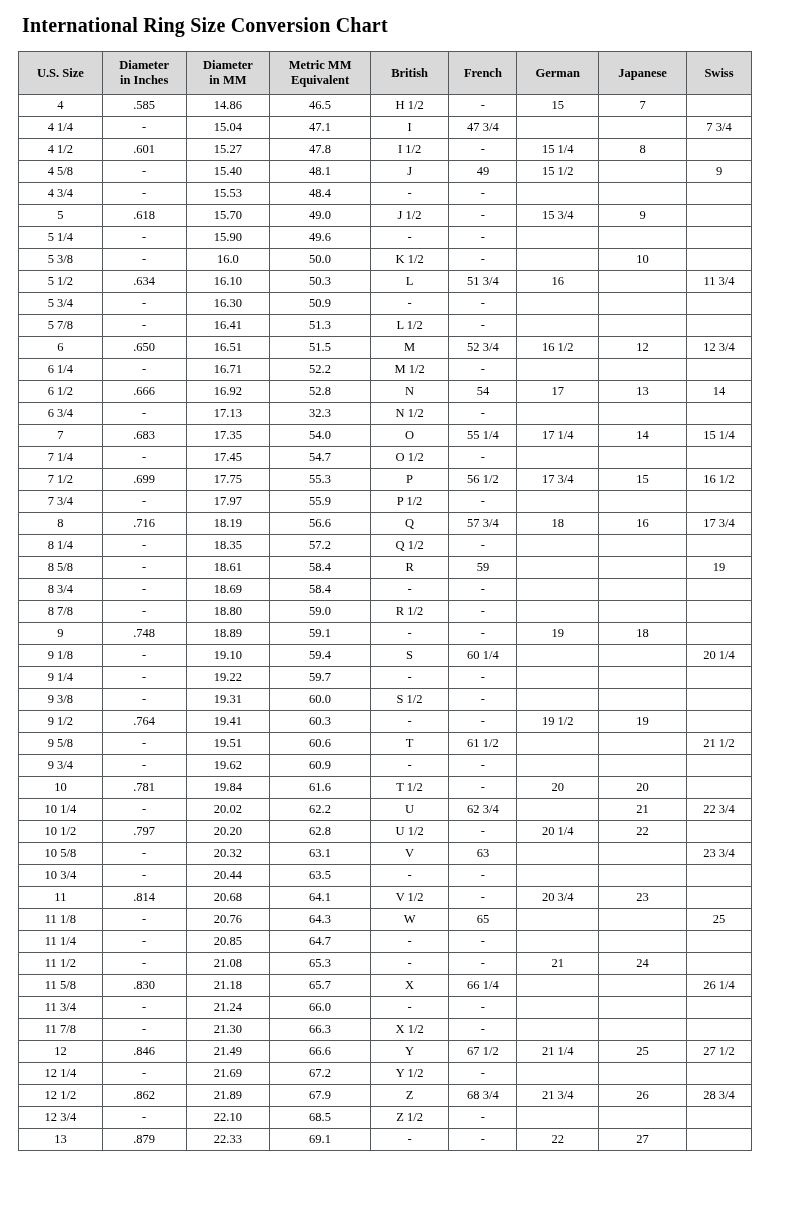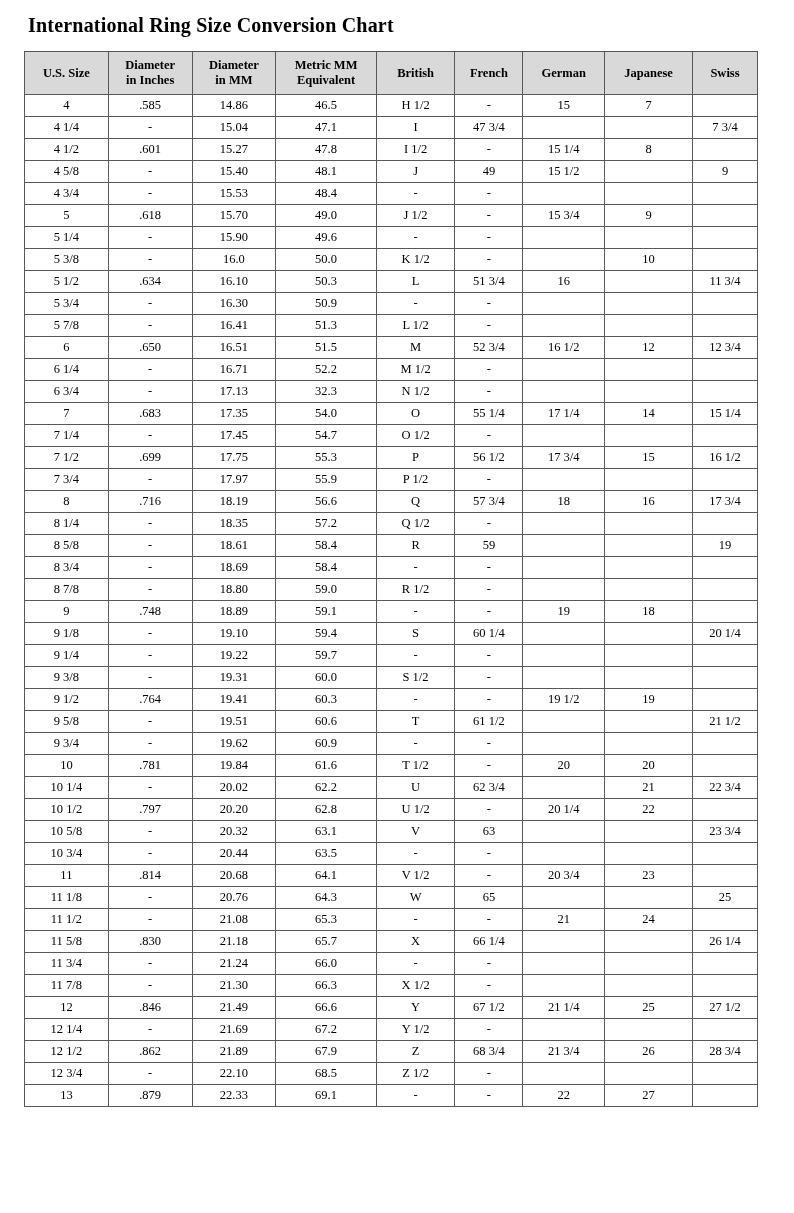--- a/index.html
+++ b/index.html
@@ -11,21 +11,21 @@
     width: 794px;
     height: 1213px;
     font-family: "Liberation Serif", serif;
     color: #000000;
   }
   .page {
     position: relative;
     width: 794px;
     height: 1213px;
     box-sizing: border-box;
-    padding: 14px 30px 0 24px;
+    padding: 14px 30px 0 18px;
   }
   .title {
     font-family: "Liberation Serif", serif;
     font-size: 20px;
     font-weight: bold;
     color: #000;
     margin: 0 0 14px 4px;
     letter-spacing: 0.2px;
   }
   table.chart {
@@ -256,20 +256,31 @@
           <td>-</td>
           <td>16.71</td>
           <td>52.2</td>
           <td>M 1/2</td>
           <td>-</td>
           <td></td>
           <td></td>
           <td></td>
         </tr>
         <tr>
+          <td>6 1/2</td>
+          <td>.666</td>
+          <td>16.92</td>
+          <td>52.8</td>
+          <td>N</td>
+          <td>54</td>
+          <td>17</td>
+          <td>13</td>
+          <td>14</td>
+        </tr>
+        <tr>
           <td>6 3/4</td>
           <td>-</td>
           <td>17.13</td>
           <td>32.3</td>
           <td>N 1/2</td>
           <td>-</td>
           <td></td>
           <td></td>
           <td></td>
         </tr>
@@ -520,20 +531,31 @@
           <td>-</td>
           <td>20.76</td>
           <td>64.3</td>
           <td>W</td>
           <td>65</td>
           <td></td>
           <td></td>
           <td>25</td>
         </tr>
         <tr>
+          <td>11 1/4</td>
+          <td>-</td>
+          <td>20.85</td>
+          <td>64.7</td>
+          <td>-</td>
+          <td>-</td>
+          <td></td>
+          <td></td>
+          <td></td>
+        </tr>
+        <tr>
           <td>11 1/2</td>
           <td>-</td>
           <td>21.08</td>
           <td>65.3</td>
           <td>-</td>
           <td>-</td>
           <td>21</td>
           <td>24</td>
           <td></td>
         </tr>

